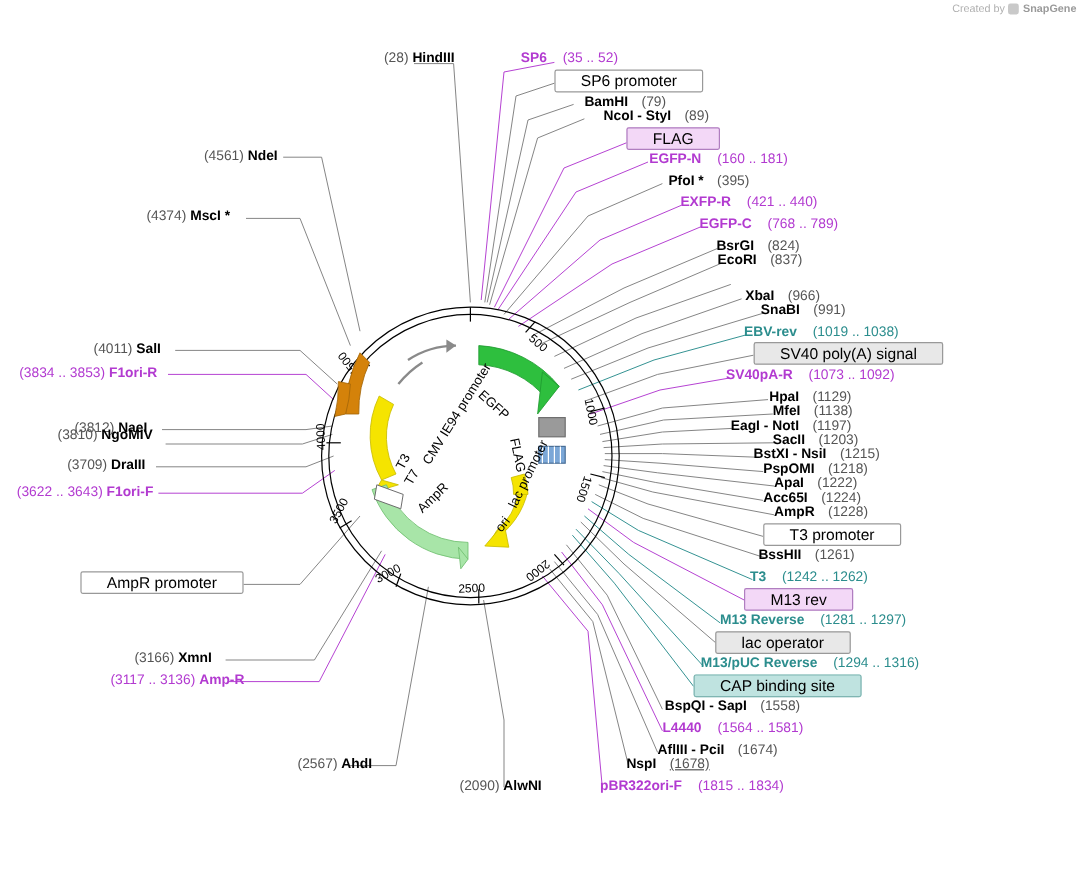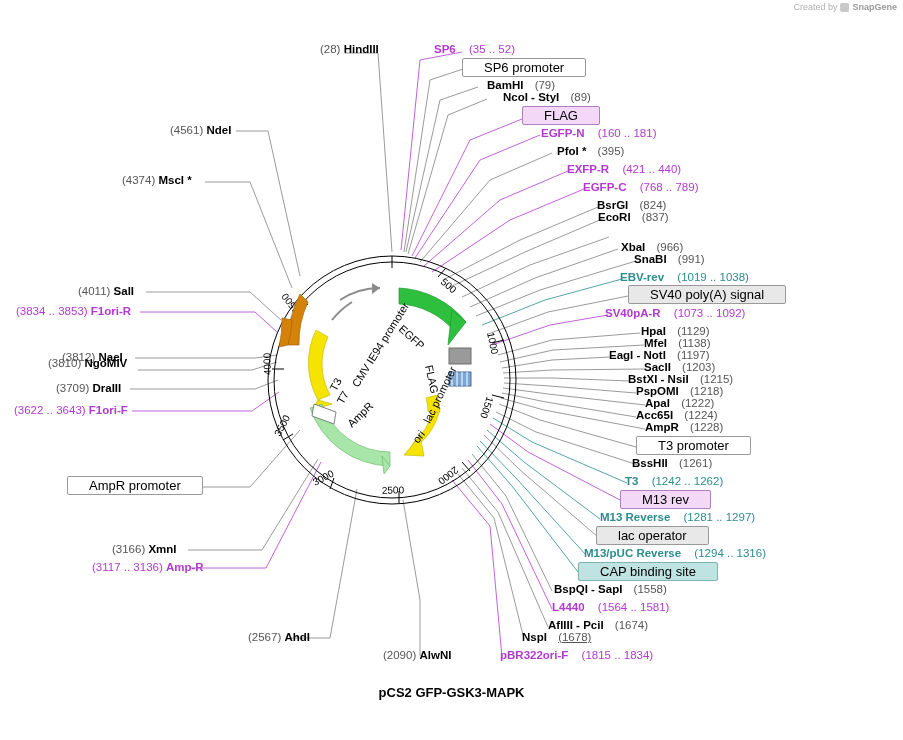--- a/index.html
+++ b/index.html
@@ -482,17 +482,14 @@
   <div class="lbl" style="left:522px; top:631px;">
     <span class="nm">NspI</span>
     <span class="pos" style="margin-left:8px;text-decoration:underline;">(1678)</span>
   </div>
 
   <div class="lbl purple" style="left:500px; top:649px;">
     <span class="nm">pBR322ori-F</span>
     <span class="pos" style="margin-left:10px;">(1815 .. 1834)</span>
   </div>
 
-  <div class="plasmid-title" style="top:683px;">
-    <span class="pname">pCS2 GFP-GSK3-MAPK</span>
-  </div>
 
 </div>
 
 </body></html>

